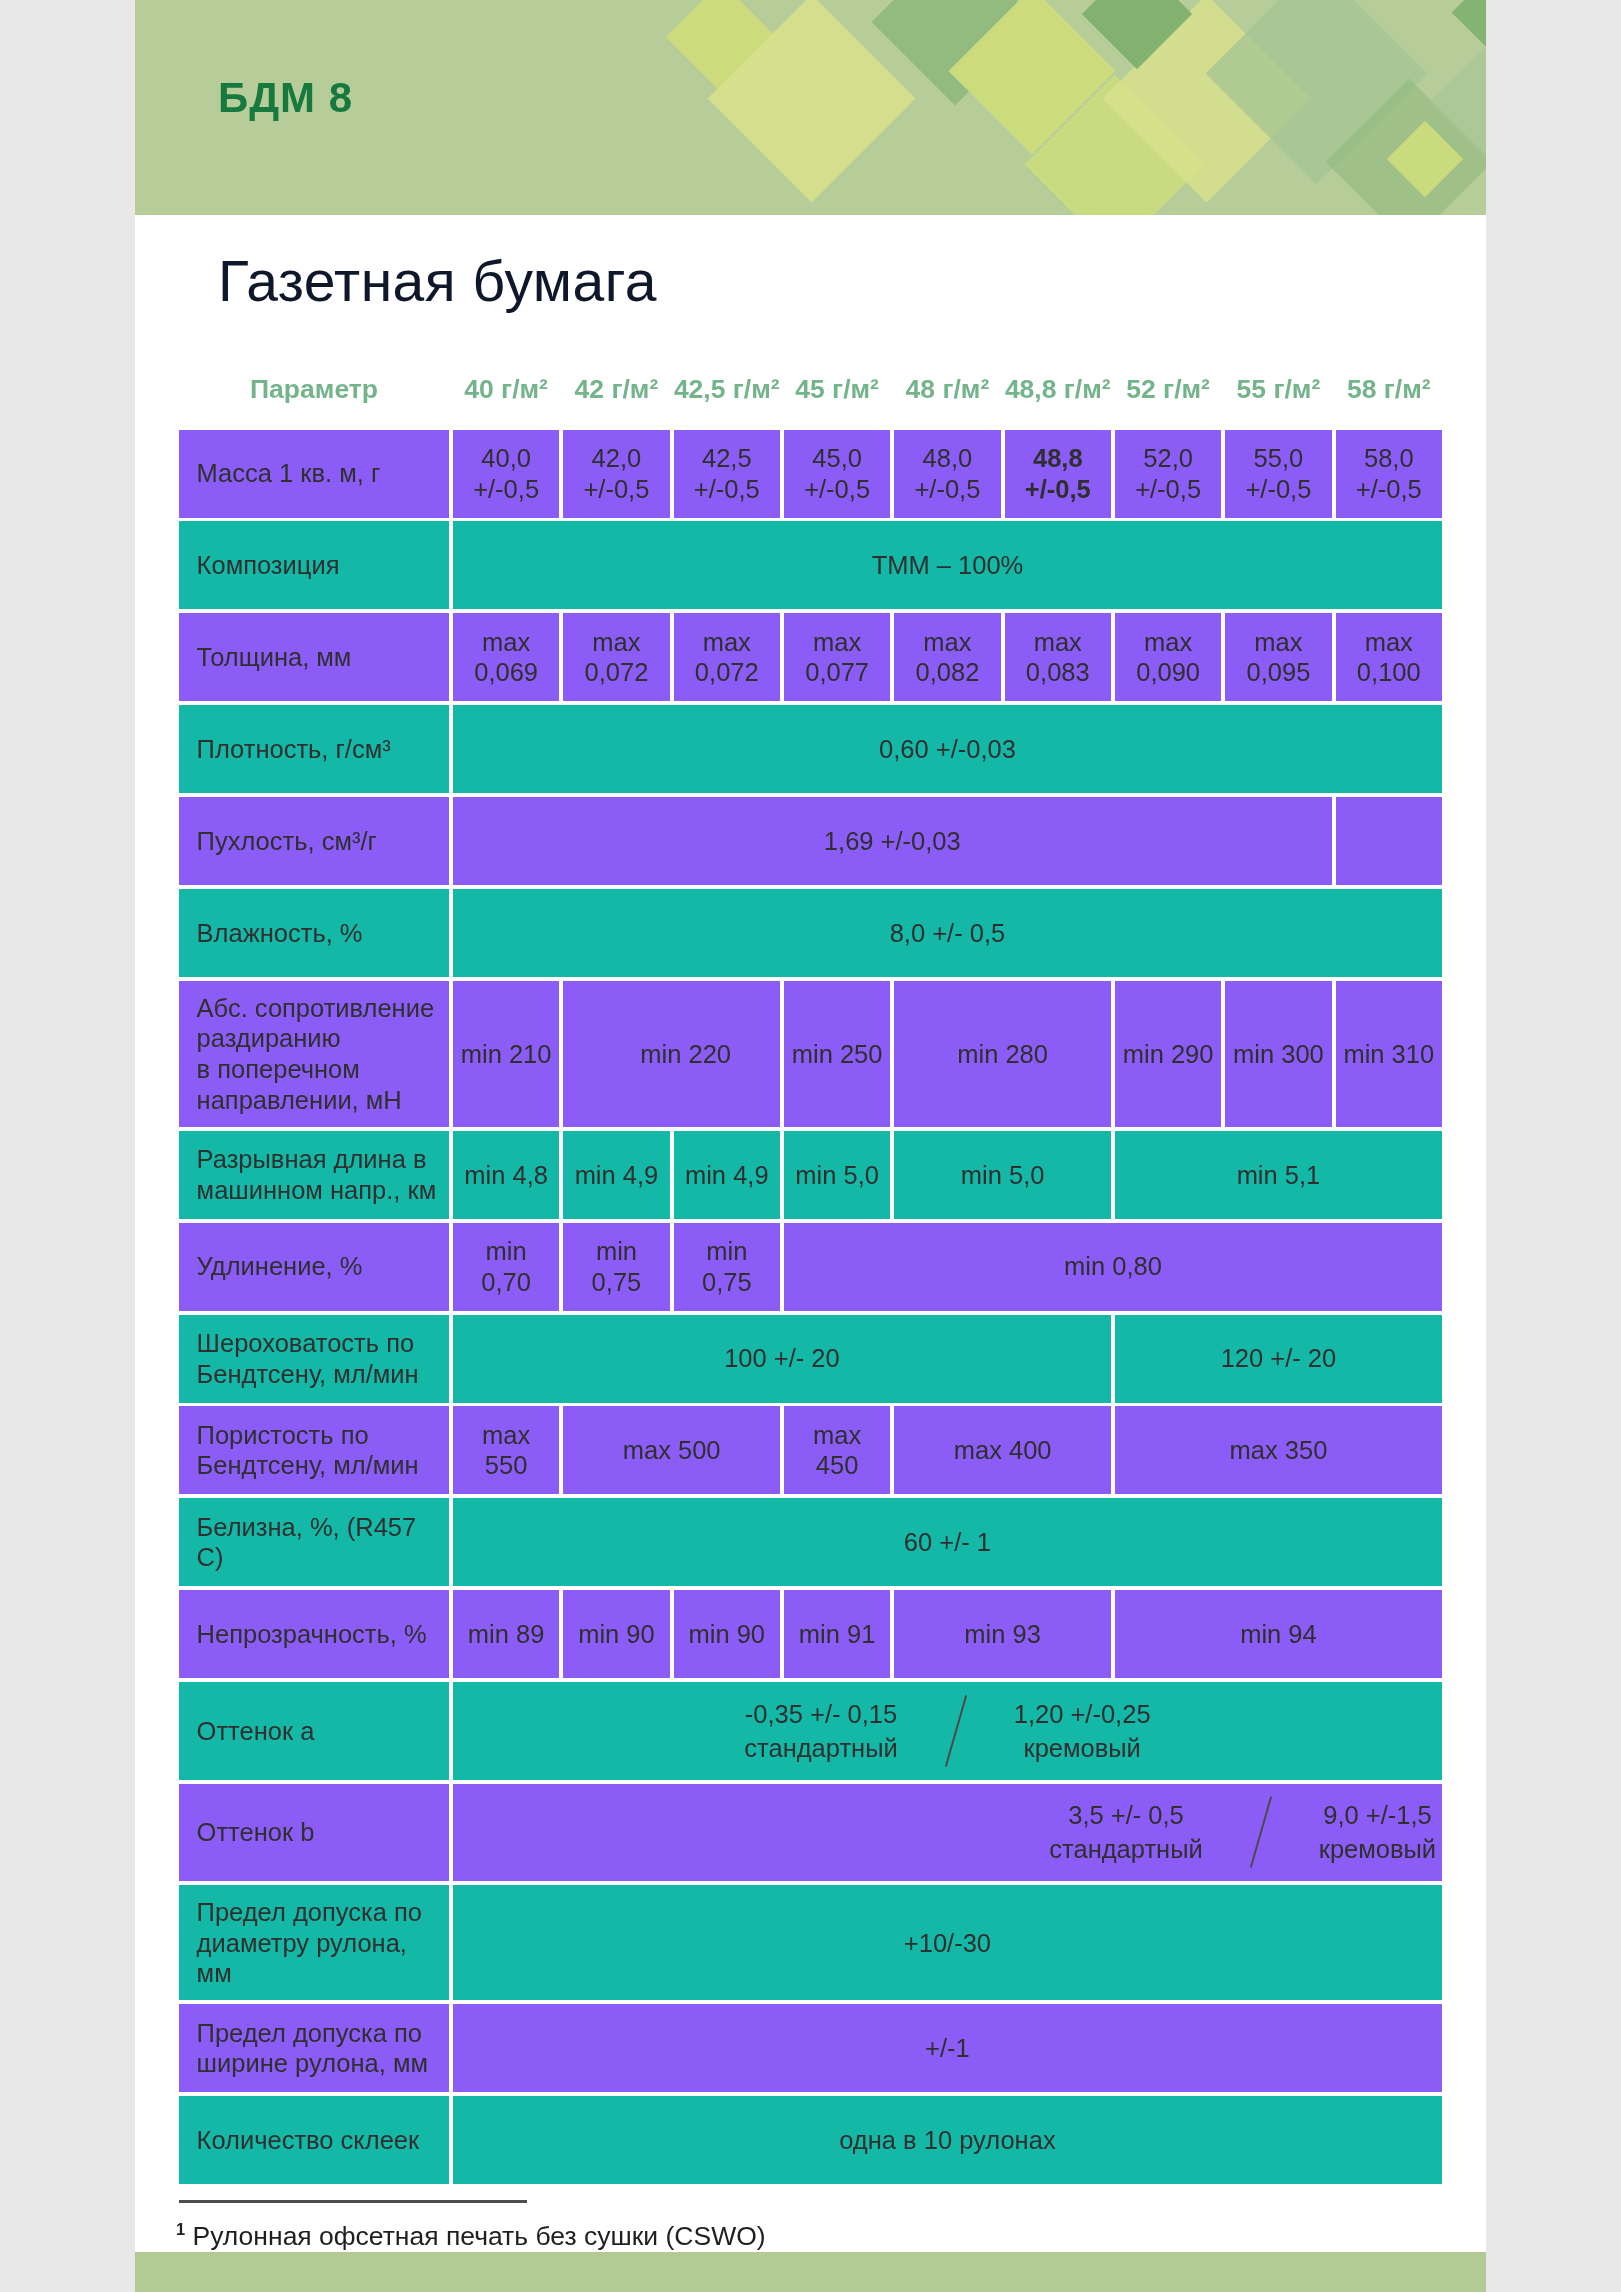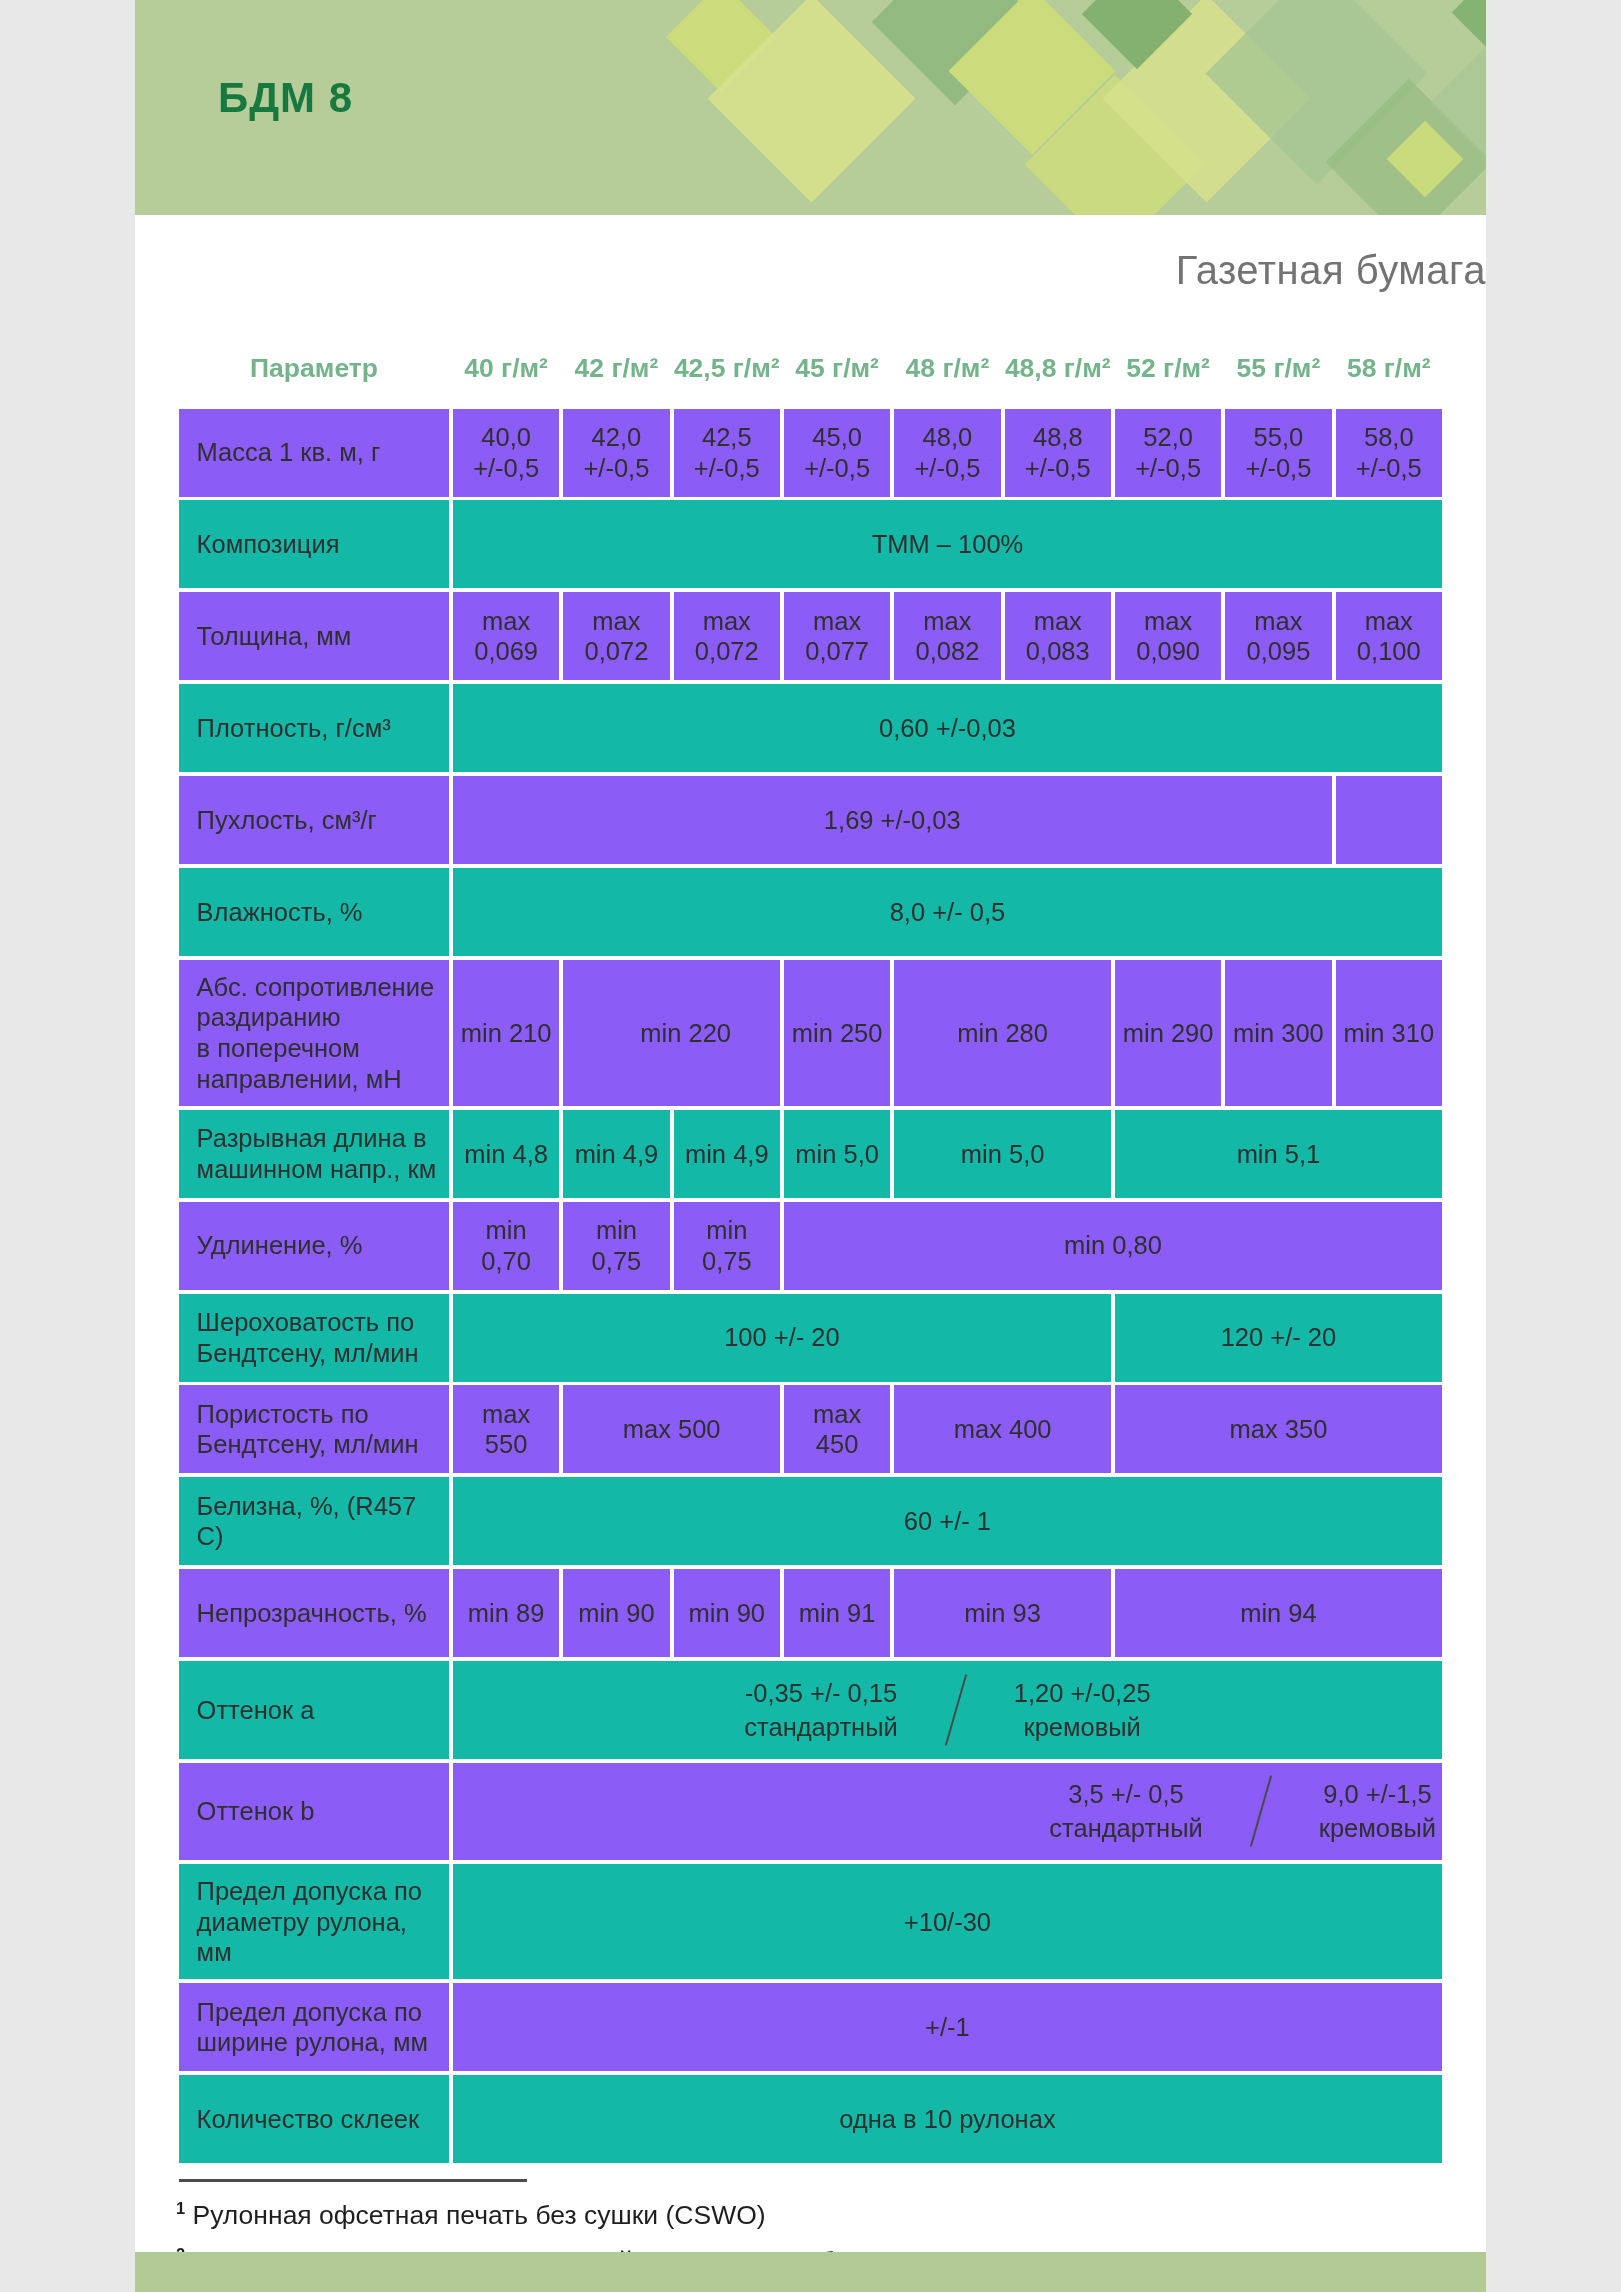--- a/index.html
+++ b/index.html
@@ -16,21 +16,21 @@
   }
   .pattern { position:absolute; inset:0; z-index:1; }
   .diamond { position:absolute; transform:rotate(45deg); }
   .logo {
     position:absolute; left:1409px; top:26px; width:167px; z-index:6;
     text-align:center; color:#ffffff;
   }
   .logo svg { display:block; margin:0 auto; }
   .logo-text { font-size:40px; font-weight:400; letter-spacing:2px; line-height:1; margin-top:2px; }
   
-  .page-title { margin:33px 0 0 83px; font-size:40px; font-weight:400; color:#737373; letter-spacing:0.5px;text-align:right; }
+  .page-title { margin:33px 0 0 83px; font-size:57px; font-weight:400; color:#0f172a; letter-spacing:0.5px; }
   
   .spec-table { margin:53px 44px 0 44px; }
   .t-row {
     display:grid; grid-template-columns:270px repeat(9, 1fr);
     gap:3.9px; margin-bottom:3.9px;
   }
   .t-row.head-row { margin-bottom:17.6px; }
   .hcell {
     display:flex; align-items:center; justify-content:center;
     height:45px; font-size:26.5px; font-weight:700; color:#74b48b;
@@ -114,21 +114,21 @@
         <div class="hcell">58 г/м²</div>
       </div>
     <div id="table-body">
         <div class="t-row mint">
           <div class="cell param">Масса 1 кв. м, г</div>
           <div class="cell val" style="grid-column: span 1;">40,0 +/-0,5</div>
           <div class="cell val" style="grid-column: span 1;">42,0 +/-0,5</div>
           <div class="cell val" style="grid-column: span 1;">42,5 +/-0,5</div>
           <div class="cell val" style="grid-column: span 1;">45,0 +/-0,5</div>
           <div class="cell val" style="grid-column: span 1;">48,0 +/-0,5</div>
-          <div class="cell val" style="grid-column: span 1;">48,8 +/-0,5</div>
+          <div class="cell val" style="grid-column: span 1; font-weight: bold;">48,8 +/-0,5</div>
           <div class="cell val" style="grid-column: span 1;">52,0 +/-0,5</div>
           <div class="cell val" style="grid-column: span 1;">55,0 +/-0,5</div>
           <div class="cell val" style="grid-column: span 1;">58,0 +/-0,5</div>
         </div>
         <div class="t-row cream">
           <div class="cell param">Композиция</div>
           <div class="cell val" style="grid-column: span 9;">ТММ – 100%</div>
         </div>
         <div class="t-row mint">
           <div class="cell param">Толщина, мм</div>

